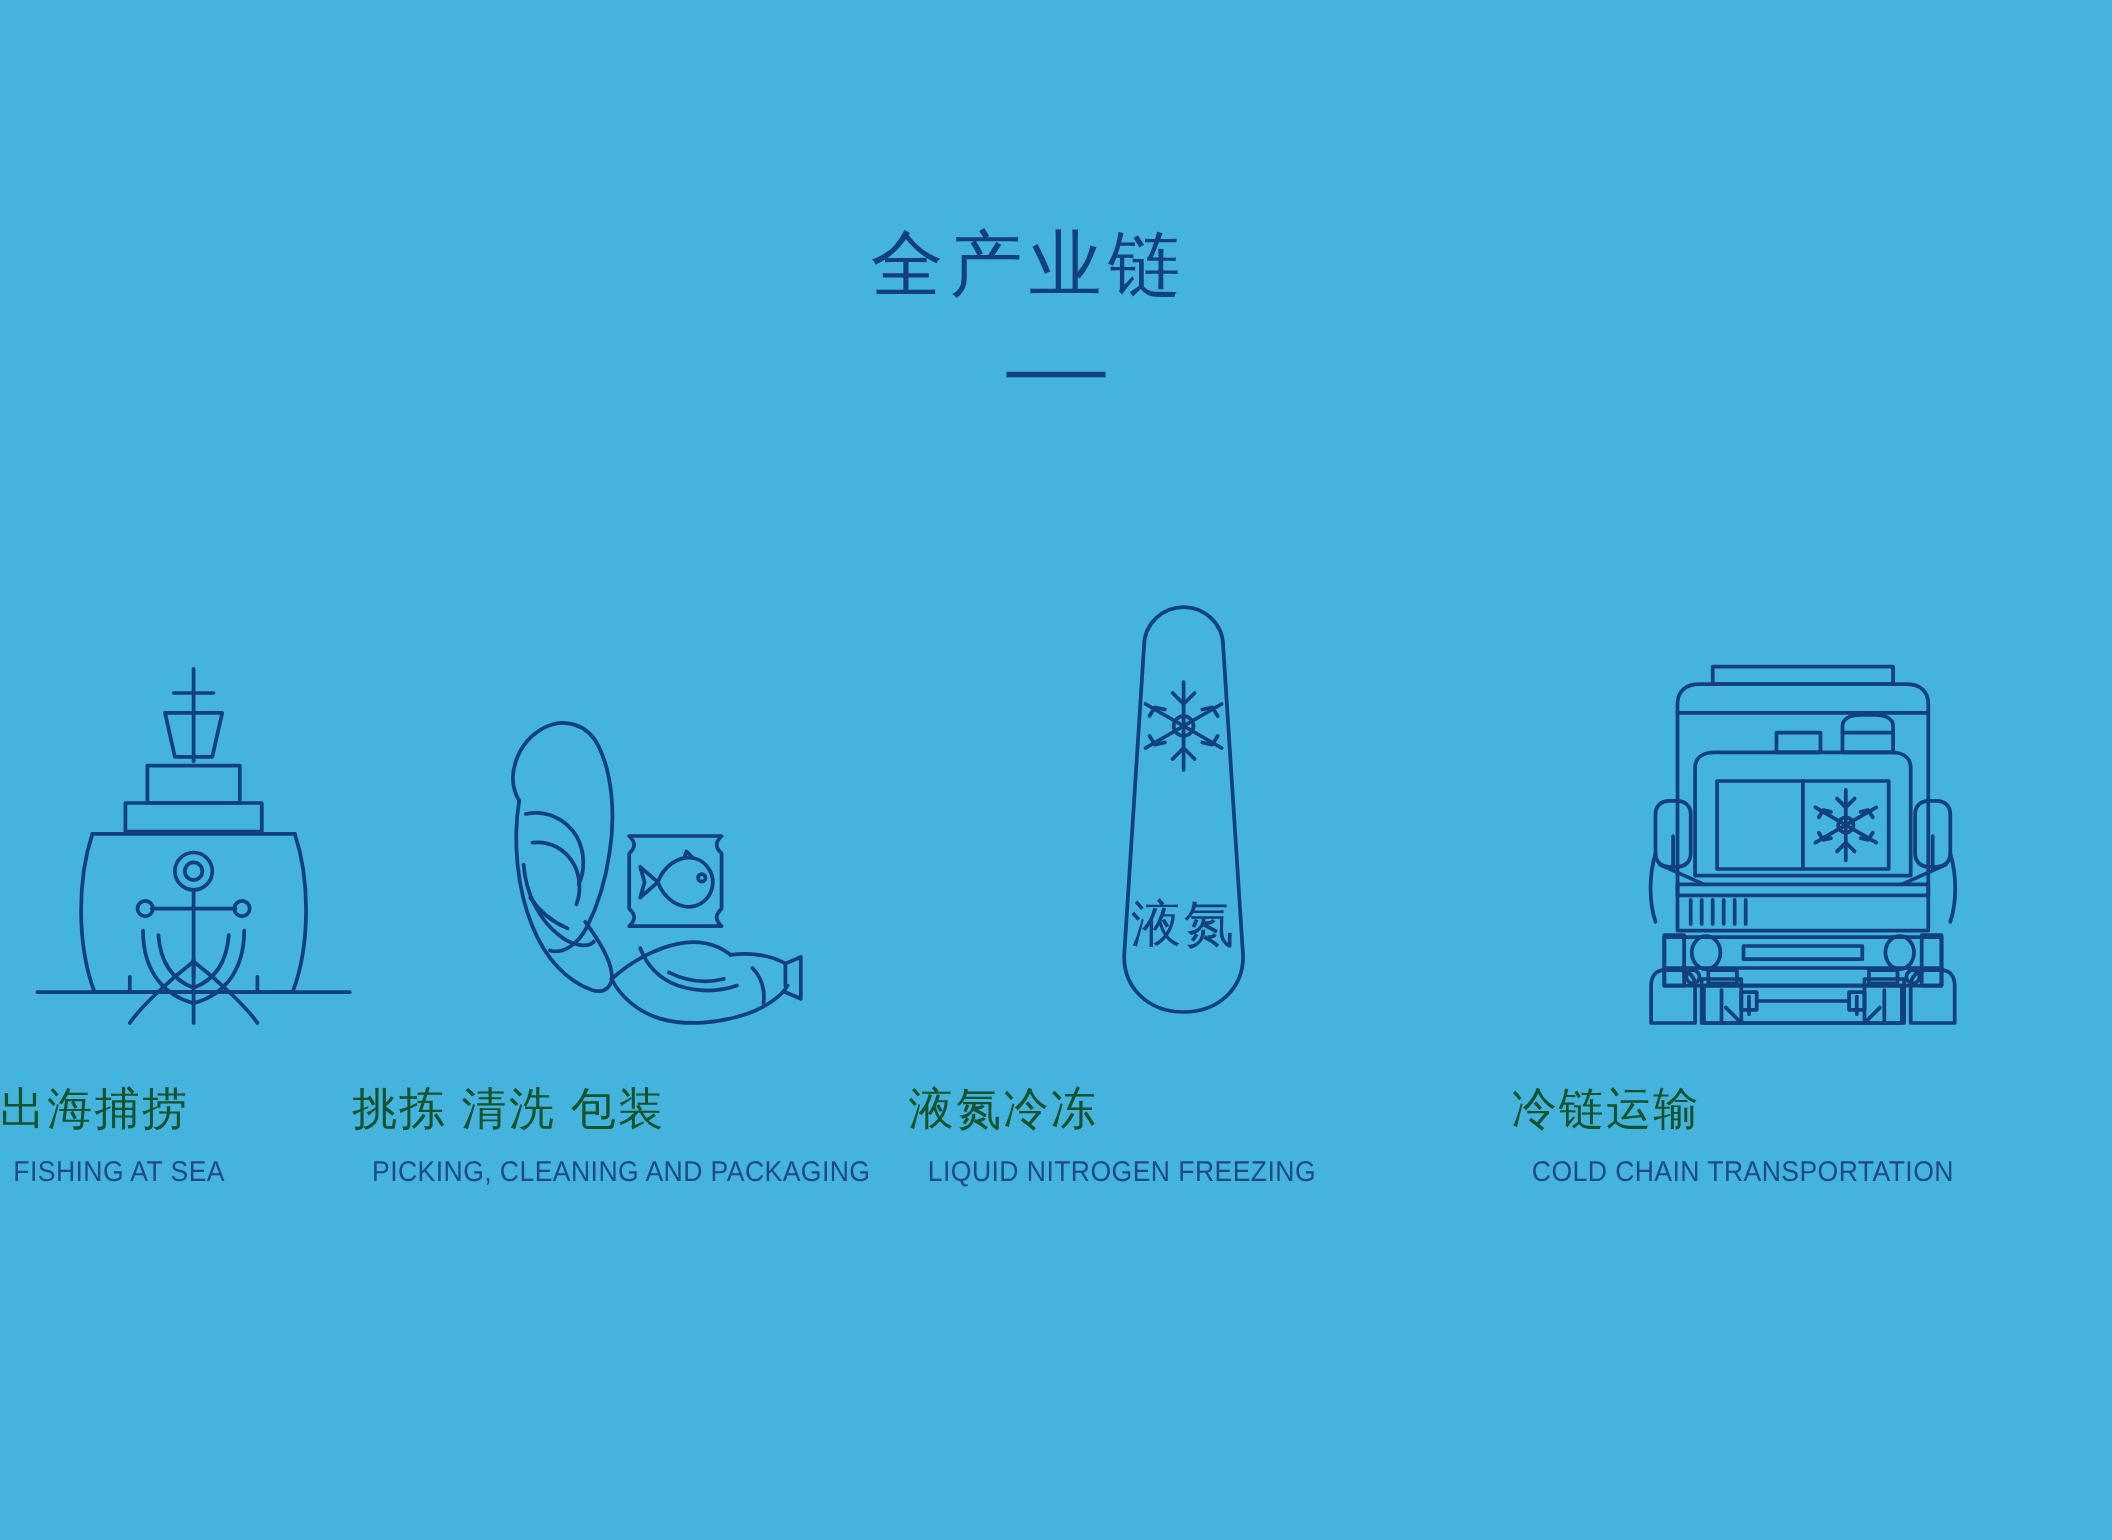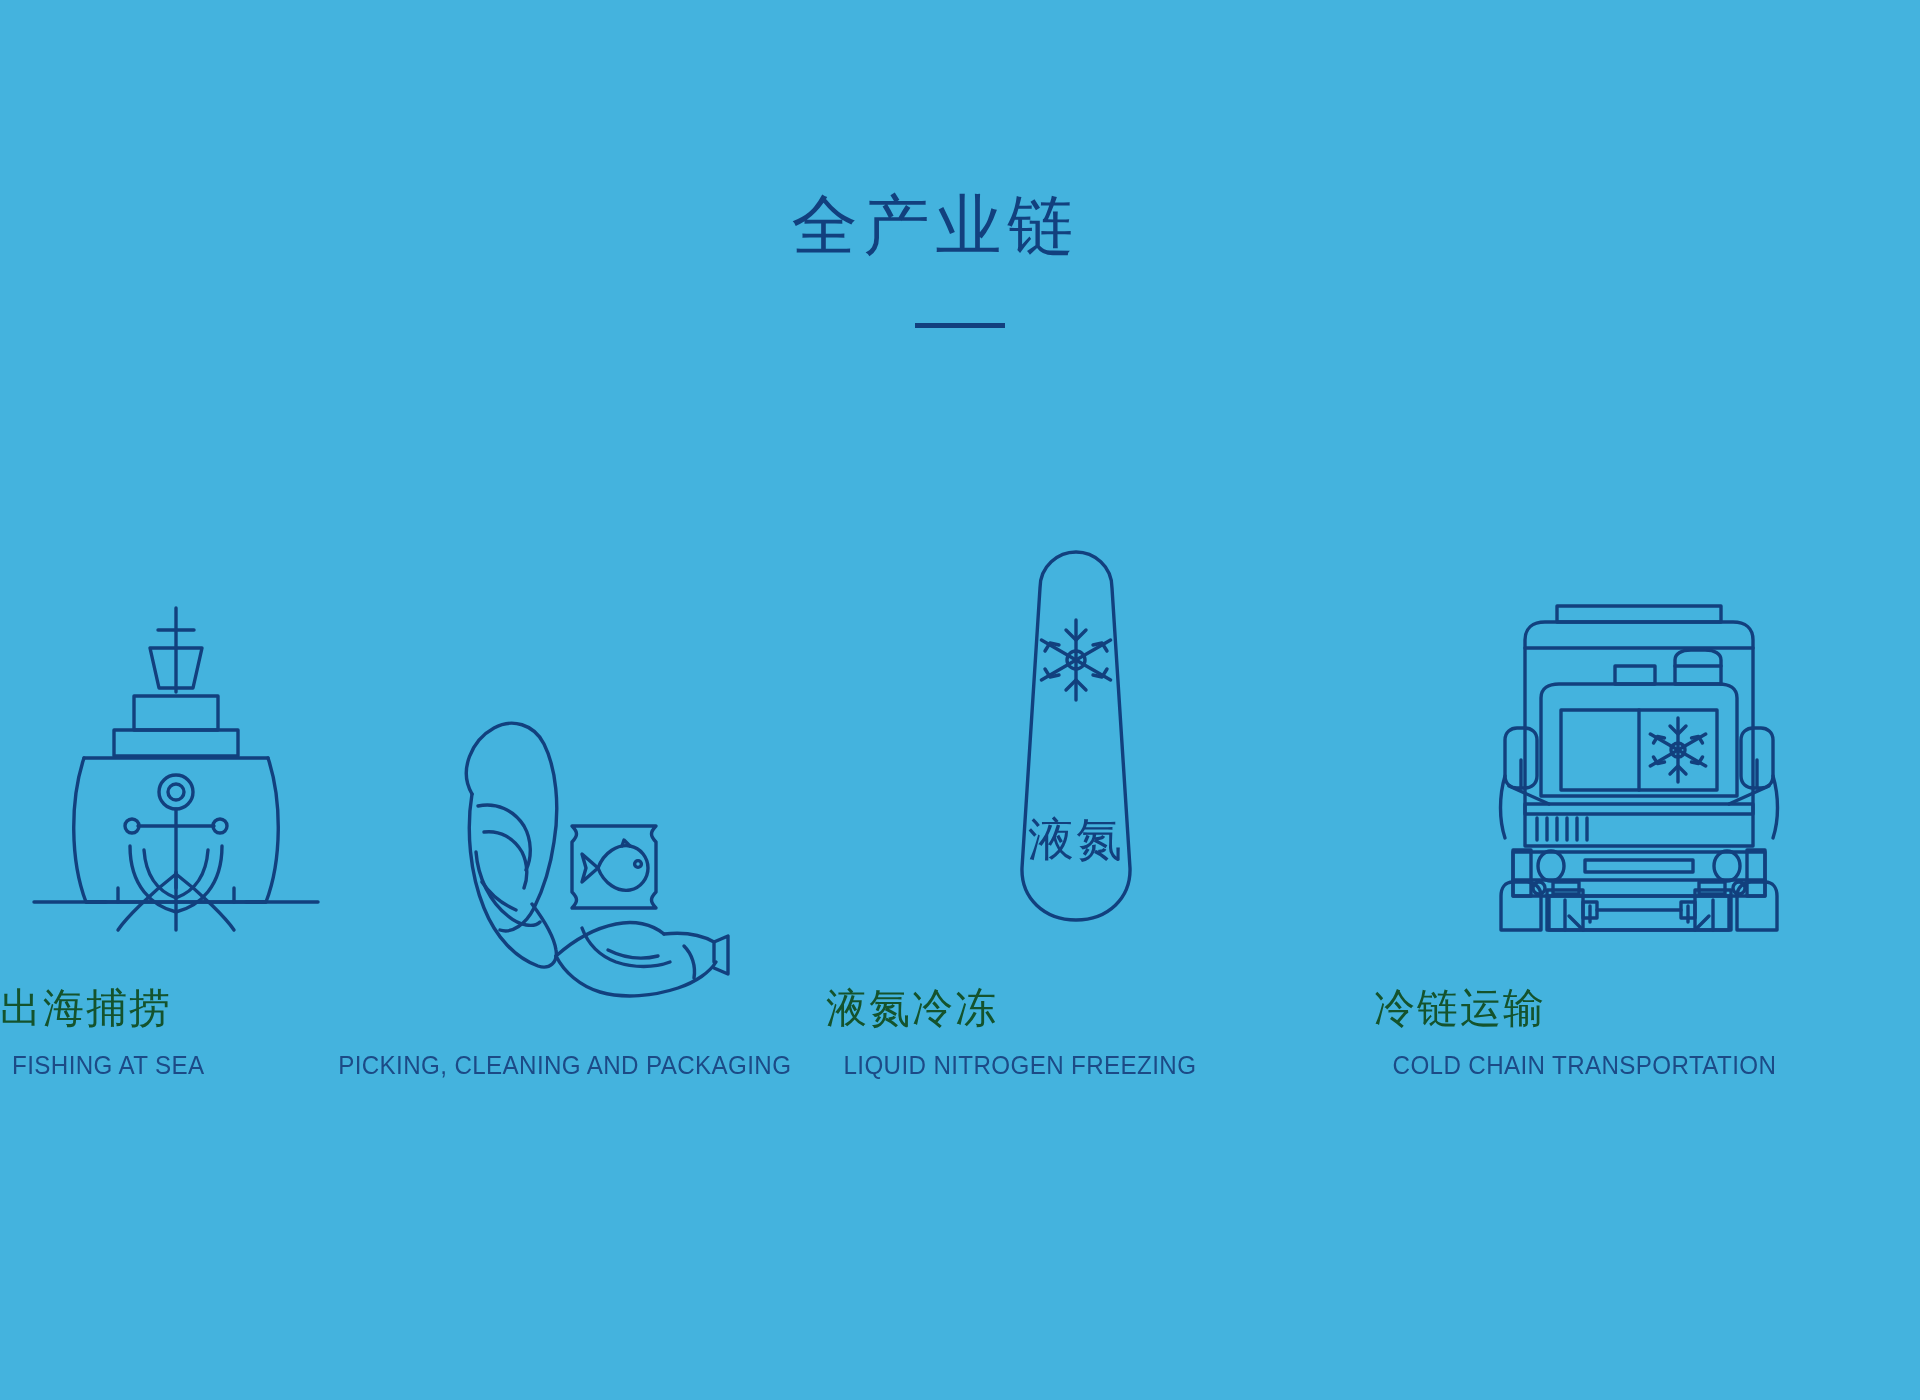--- a/index.html
+++ b/index.html
@@ -19,21 +19,21 @@
 
   .stage {
     position: absolute;
     inset: 0;
     background: #44b3de;
   }
 
   
   .heading {
     position: absolute;
-    top: 172px;
+    top: 188px;
     left: 0;
     width: 1861px;
     text-align: center;
   }
   .heading-line {
     color: #12407e;
     font-family: "Liberation Serif", "DejaVu Serif", serif;
     font-size: 66px;
     line-height: 108px;
     letter-spacing: 6px;
@@ -241,20 +241,21 @@
                    C244 266 262 268 276 276
                    L276 296"></path>
           <path class="ln-thin" d="M276 276 L290 270 L290 308 L276 302"></path>
 
           <path class="ln-thin" d="M144 262 C150 278 162 290 178 296 C196 302 216 302 232 296"></path>
           <path class="ln-thin" d="M170 284 C186 292 204 294 220 290"></path>
           <path class="ln-thin" d="M246 280 C254 288 258 300 256 312"></path>
         </svg>
       </div>
       <div class="step-captions">
+        <div class="cap-cn">挑拣 清洗 包装</div>
         <div class="cap-en">PICKING, CLEANING AND PACKAGING</div>
       </div>
     </div>
 
     <div class="step s3">
       <div class="step-icon">
         <svg width="300" height="380" viewBox="0 0 300 380" aria-hidden="true">
 
           <path class="ln-thin" d="M186 38
                    C186 16 168 2 150 2

